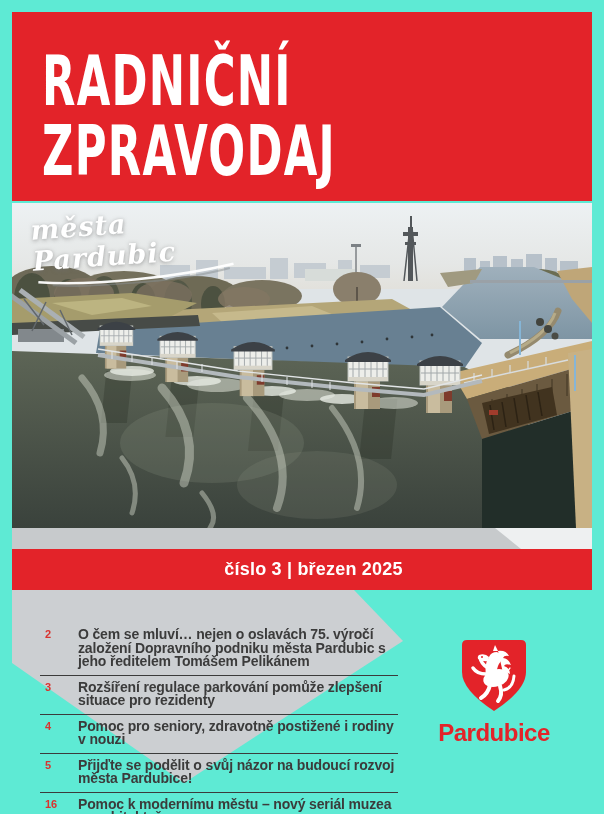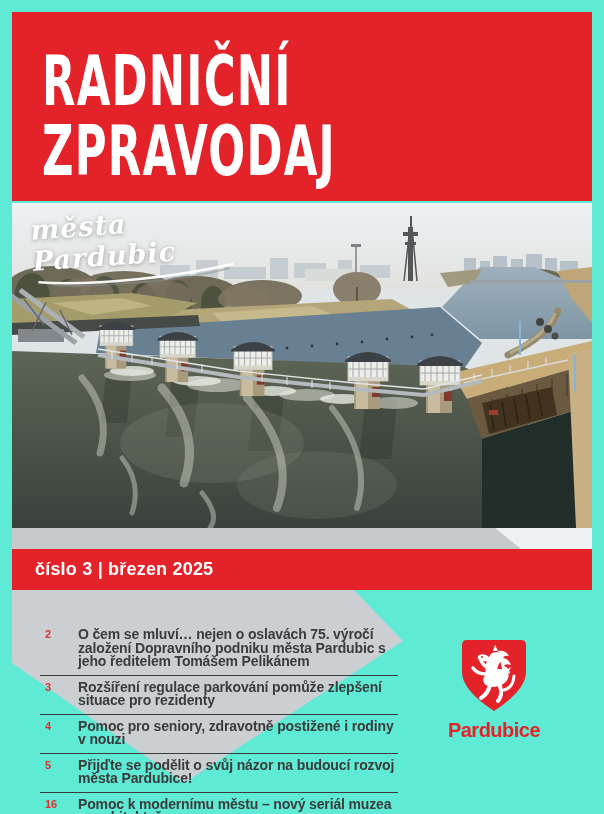--- a/index.html
+++ b/index.html
@@ -20,37 +20,37 @@
   .signature .sig-text { display:block; color:#ffffff; font-family:"DejaVu Serif", serif; font-style:italic; font-weight:bold;
       font-size:27px; letter-spacing:1px; text-shadow:0 1px 4px rgba(110,110,110,.65); }
   .signature svg { display:block; margin-top:-2px; }
 
   
   .strip { position:absolute; left:12px; top:528px; width:580px; height:21px; background:#c7cacc; }
   .strip .strip-light { position:absolute; inset:0; background:#eef0f1;
       clip-path:polygon(483px 0px, 580px 0px, 580px 21px, 509px 21px); }
   .issue-banner { position:absolute; left:12px; top:549px; width:580px; height:41px; background:#e32329; z-index:3; }
   .issue-banner .issue-text { display:block; padding-left:23px; line-height:41px; color:#ffffff;
-      font-weight:bold; font-size:18px; letter-spacing:.2px; }
+      font-weight:bold; font-size:18px; letter-spacing:.2px;text-align:center; }
 
   
   .chevron { position:absolute; left:12px; top:590px; width:580px; height:195px; background:#cccfd2;
       clip-path:polygon(0px 0px, 342px 0px, 391px 51px, 172px 193px, 0px 73px); z-index:1; }
 
   
   .toc { position:absolute; left:40px; top:623px; width:358px; z-index:2; }
   .toc-item { display:flex; align-items:flex-start; padding:5px 0 6px 0; }
   .toc-item + .toc-item { border-top:1px solid #3b3b3b; }
   .toc-page { flex:0 0 38px; color:#d9332f; font-weight:bold; font-size:11px; line-height:13.5px; padding-left:5px; }
   .toc-title { flex:1; color:#3b3b3b; font-weight:bold; font-size:14px; line-height:13.5px; letter-spacing:-.15px; max-width:322px; }
 
   
   .logo { position:absolute; left:420px; top:638px; width:148px; text-align:center; z-index:2; }
   .logo svg { display:block; margin:0 auto; }
-  .logo .city-name { display:block; margin-top:5px; color:#e32329; font-weight:bold; font-size:20px; letter-spacing:-.5px; }
+  .logo .city-name { display:block; margin-top:5px; color:#e32329; font-weight:bold; font-size:24px; letter-spacing:-.5px; }
 </style>
 </head>
 <body>
 
 <div class="page">
 
   <div class="masthead">
     <div class="masthead-title">
       <div>RADNIČNÍ</div>
       <div>ZPRAVODAJ</div>

